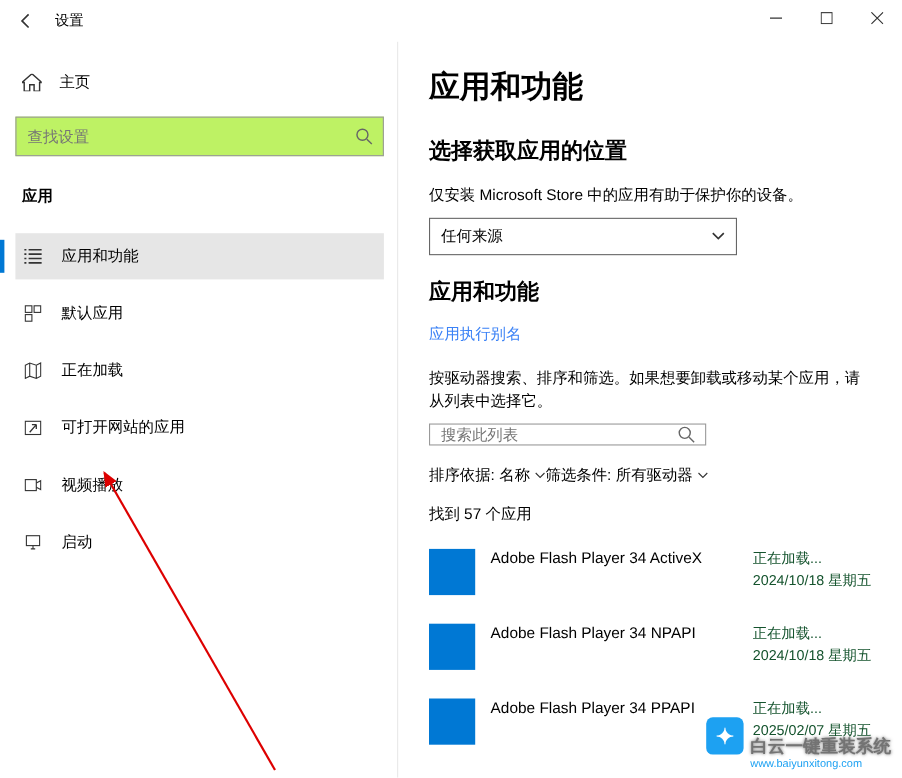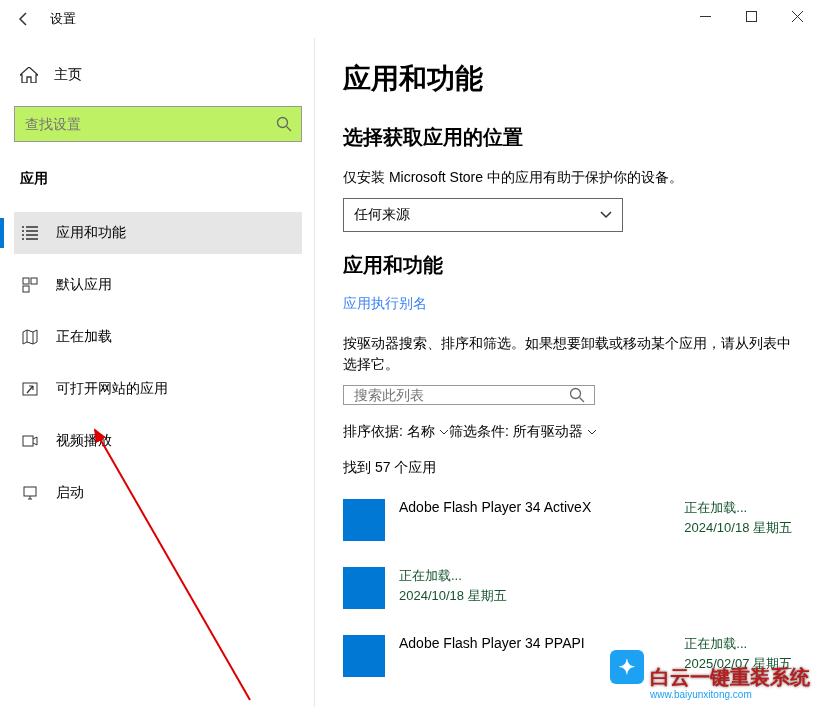--- a/index.html
+++ b/index.html
@@ -6,21 +6,21 @@
     body { width: 820px; height: 707px; background: #fff; overflow: hidden; position: relative; }
     
     .titlebar { height: 38px; display: flex; align-items: center; padding: 12px 8px; }
     .back-btn { width: 32px; height: 32px; display: flex; align-items: center; justify-content: center; cursor: pointer; }
     .title-text { font-size: 13px; margin-left: 10px; }
     .win-controls { position: absolute; right: 0; top: 0; display: flex; }
     .win-btn { width: 46px; height: 32px; display: flex; align-items: center; justify-content: center; cursor: pointer; font-size: 11px; }
     
     .container { display: flex; height: calc(100% - 38px); }
     
-    .sidebar { width: 315px; padding: 20px 12px 0 14px; border-right: 1px solid #e8e8e8; }
+    .sidebar { width: 362px; padding: 20px 12px 0 14px; border-right: 1px solid #e8e8e8; }
     .home-row { display: flex; align-items: center; padding: 8px 6px; margin-bottom: 14px; cursor: pointer; }
     .home-row .icon { width: 20px; margin-right: 14px; }
     .home-row .label { font-size: 14px; }
     
     .search-box { position: relative; margin-bottom: 20px; }
     .search-box input { width: 100%; height: 36px; border: 1px solid #999; padding: 0 36px 0 10px; font-size: 14px; background: #bef264; }
     .search-box .search-icon { position: absolute; right: 10px; top: 50%; transform: translateY(-50%); }
     
     .section-label { font-size: 14px; font-weight: 600; padding: 8px 6px; margin-bottom: 16px; }
     
@@ -53,21 +53,21 @@
     .app-info { flex: 1; }
     .app-name { font-size: 14px; margin-bottom: 2px; }
     .app-meta { text-align: left; font-size: 13px; color: #14532d; }
     .app-size { margin-bottom: 2px; }
     
     .arrow-line { position: absolute; pointer-events: none; z-index: 5; }
     
     .watermark { position: absolute; right: 10px; bottom: 6px; display: flex; align-items: center; gap: 6px; z-index: 10; }
     .wm-icon { width: 34px; height: 34px; background: #1da1f2; border-radius: 6px; display: flex; align-items: center; justify-content: center; color: #fff; font-size: 20px; font-weight: bold; }
     .wm-text { line-height: 1.2; }
-    .wm-main { color: #b91c1c; font-size: 20px; font-weight: bold; text-shadow: 0 0 3px rgba(0,0,0,0.6); margin-top: 32px; }
+    .wm-main { color: #737373; font-size: 16px; font-weight: bold; text-shadow: 0 0 3px rgba(0,0,0,0.6); margin-top: 32px; }
     .wm-sub { color: #1da1f2; font-size: 10px; }
     
     svg { display: block; }
   </style>
 </head>
 <body>
 
 <div class="titlebar">
   <div class="back-btn">
     <svg width="16" height="16" viewBox="0 0 16 16">
@@ -228,20 +228,23 @@
     <div class="app-info">
       <div class="app-name">Adobe Flash Player 34 ActiveX</div>
     </div>
     <div class="app-meta">
       <div class="app-size">正在加载...</div>
       <div class="app-date">2024/10/18 星期五</div>
     </div>
         </div>
         <div class="app-row">
     <div class="app-icon"></div>
+    <div class="app-info">
+      <div class="app-name">Adobe Flash Player 34 NPAPI</div>
+    </div>
     <div class="app-meta">
       <div class="app-size">正在加载...</div>
       <div class="app-date">2024/10/18 星期五</div>
     </div>
         </div>
         <div class="app-row">
     <div class="app-icon"></div>
     <div class="app-info">
       <div class="app-name">Adobe Flash Player 34 PPAPI</div>
     </div>

